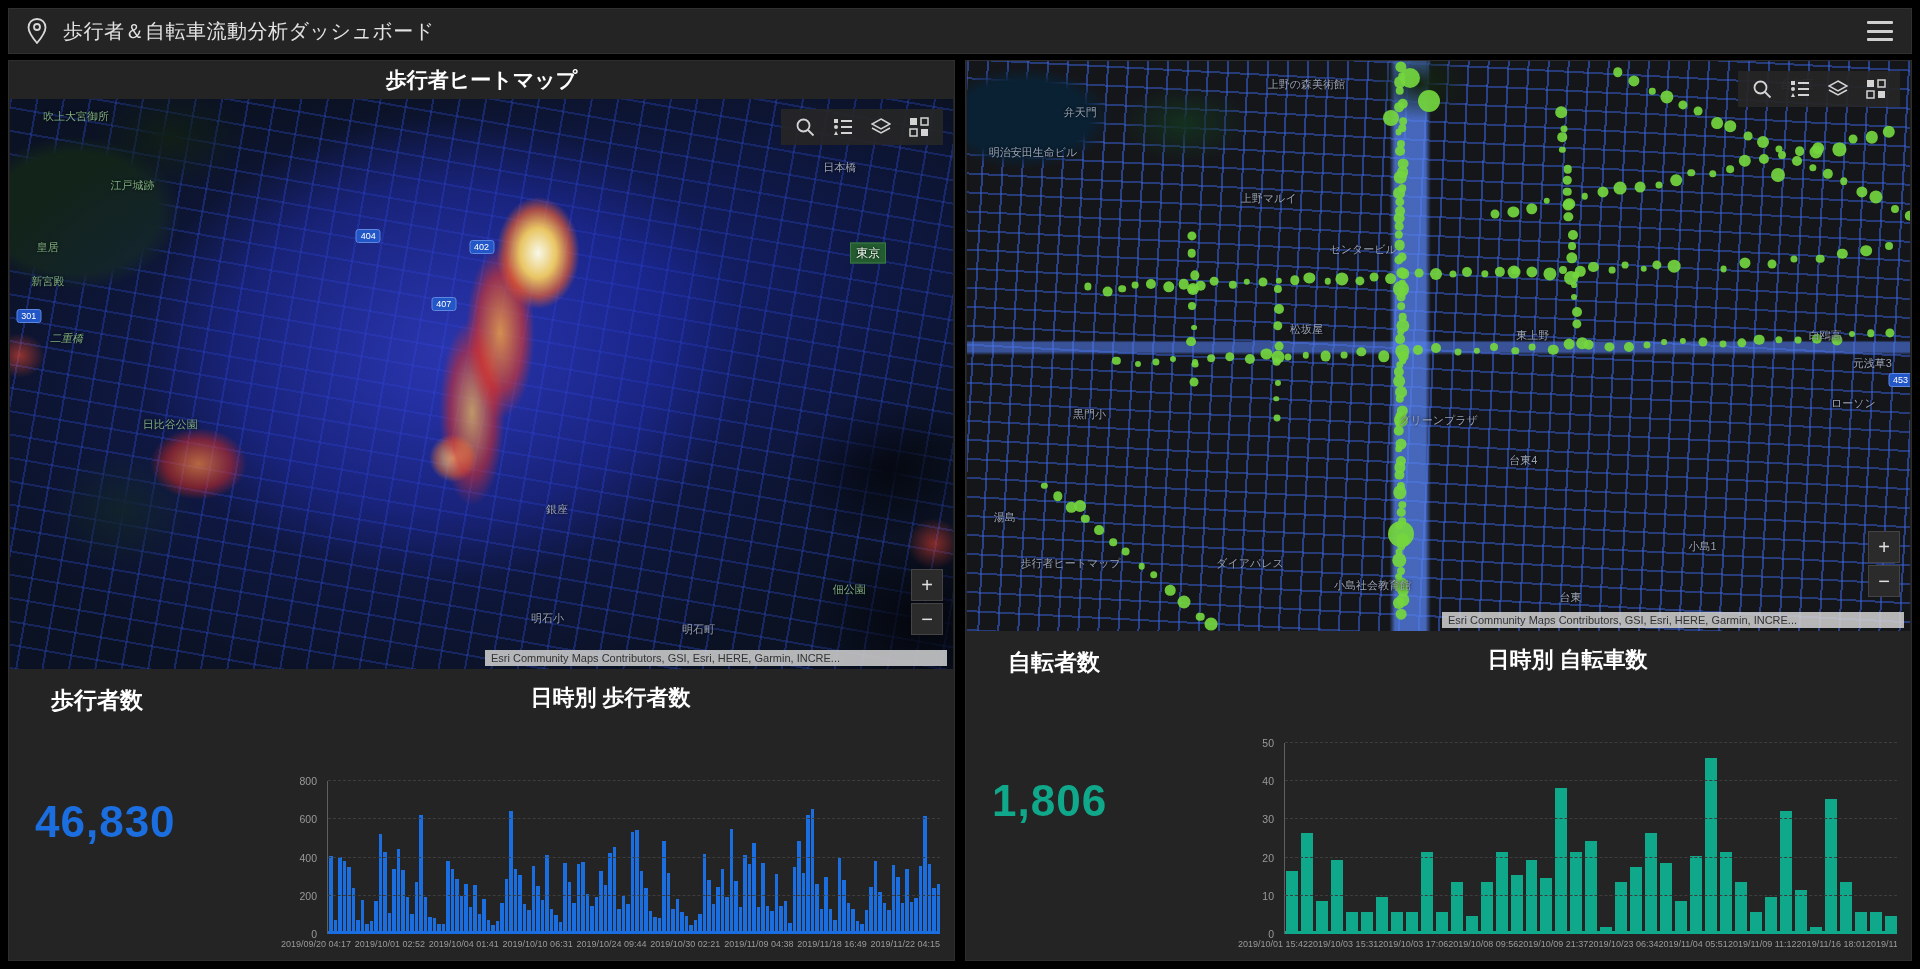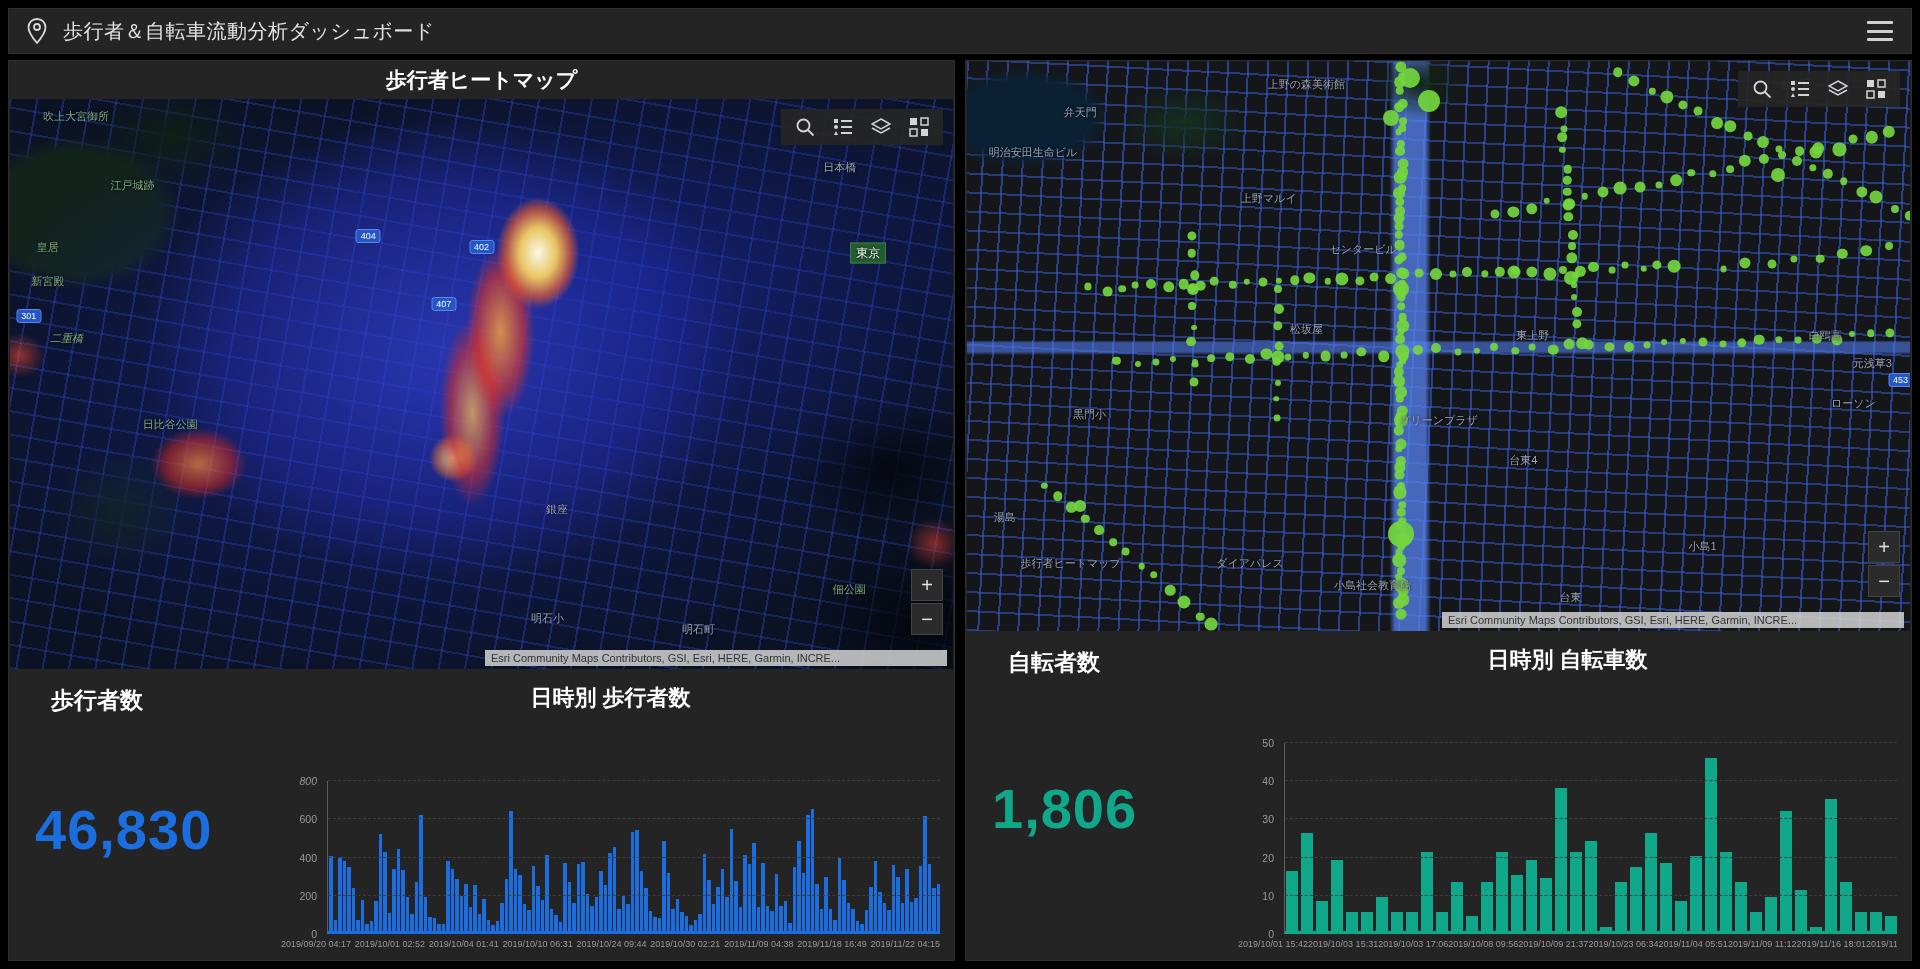--- a/index.html
+++ b/index.html
@@ -80,21 +80,21 @@
   .zoom-btn { width: 32px; height: 32px; background: #2b2b2b; color: #e0e0e0; border: 1px solid #444;
     font-size: 20px; line-height: 30px; text-align: center; cursor: pointer; user-select: none; }
 
   .attribution { position: absolute; right: 6px; bottom: 3px; width: 462px; background: rgba(205,205,205,.88);
     color: #323232; font-size: 11px; padding: 2px 6px; white-space: nowrap; overflow: hidden; }
 
   
   .bottom { flex: 1; display: flex; min-height: 0; }
   .indicator { width: 272px; flex: none; position: relative; }
   .indicator .ind-label { position: absolute; top: 16px; left: 42px; color: #fff; font-size: 23px; font-weight: bold; }
-  .indicator .ind-value { position: absolute; top: 44%; left: 26px; font-size: 56px; font-weight: bold; letter-spacing: 1px; }
+  .indicator .ind-value { position: absolute; top: 44%; left: 26px; font-size: 44px; font-weight: bold; letter-spacing: 1px; }
 
   .chart-section { flex: 1; display: flex; flex-direction: column; min-width: 0; padding: 0 14px 4px 0; gap: 48px; }
   .chart-title { text-align: center; color: #fff; font-size: 22px; font-weight: bold; padding: 14px 0 0; flex: none; }
 
   .chart { flex: 1; display: grid; grid-template-columns: 46px 1fr; grid-template-rows: 1fr 22px;
     margin-top: 20px; min-height: 0; }
   .y-axis { position: relative; grid-column: 1; grid-row: 1; }
   .ytick { position: absolute; right: 10px; transform: translateY(50%); font-size: 10.5px; color: #9a9a9a; }
   .plot { position: relative; grid-column: 2; grid-row: 1; border-left: 1px solid #5f5f5f; }
   .gridline { position: absolute; left: 0; right: 0; border-top: 1px dashed #3d3d3d; }
@@ -191,21 +191,21 @@
         <div class="ind-value" id="ped-value" style="color: rgb(27, 110, 224);">46,830</div>
       </div>
       <div class="chart-section">
         <div class="chart-title">日時別 歩行者数</div>
         <div class="chart">
           <div class="y-axis">
               <div class="ytick" style="bottom: 0%;">0</div>
               <div class="ytick" style="bottom: 25%;">200</div>
               <div class="ytick" style="bottom: 50%;">400</div>
               <div class="ytick" style="bottom: 75%;">600</div>
-              <div class="ytick" style="bottom: 100%; font-style: italic;">800</div>
+              <div class="ytick" style="bottom: 100%;">800</div>
             </div>
           <div class="plot">
             <div class="bars" style="gap: 1px;">
                 <div class="bar" style="height: 50%; background: rgb(27, 110, 224);"></div>
                 <div class="bar" style="height: 7.5%; background: rgb(27, 110, 224);"></div>
                 <div class="bar" style="height: 49.375%; background: rgb(27, 110, 224);"></div>
                 <div class="bar" style="height: 46.875%; background: rgb(27, 110, 224);"></div>
                 <div class="bar" style="height: 42.5%; background: rgb(27, 110, 224);"></div>
                 <div class="bar" style="height: 28.75%; background: rgb(27, 110, 224);"></div>
                 <div class="bar" style="height: 7.5%; background: rgb(27, 110, 224);"></div>

